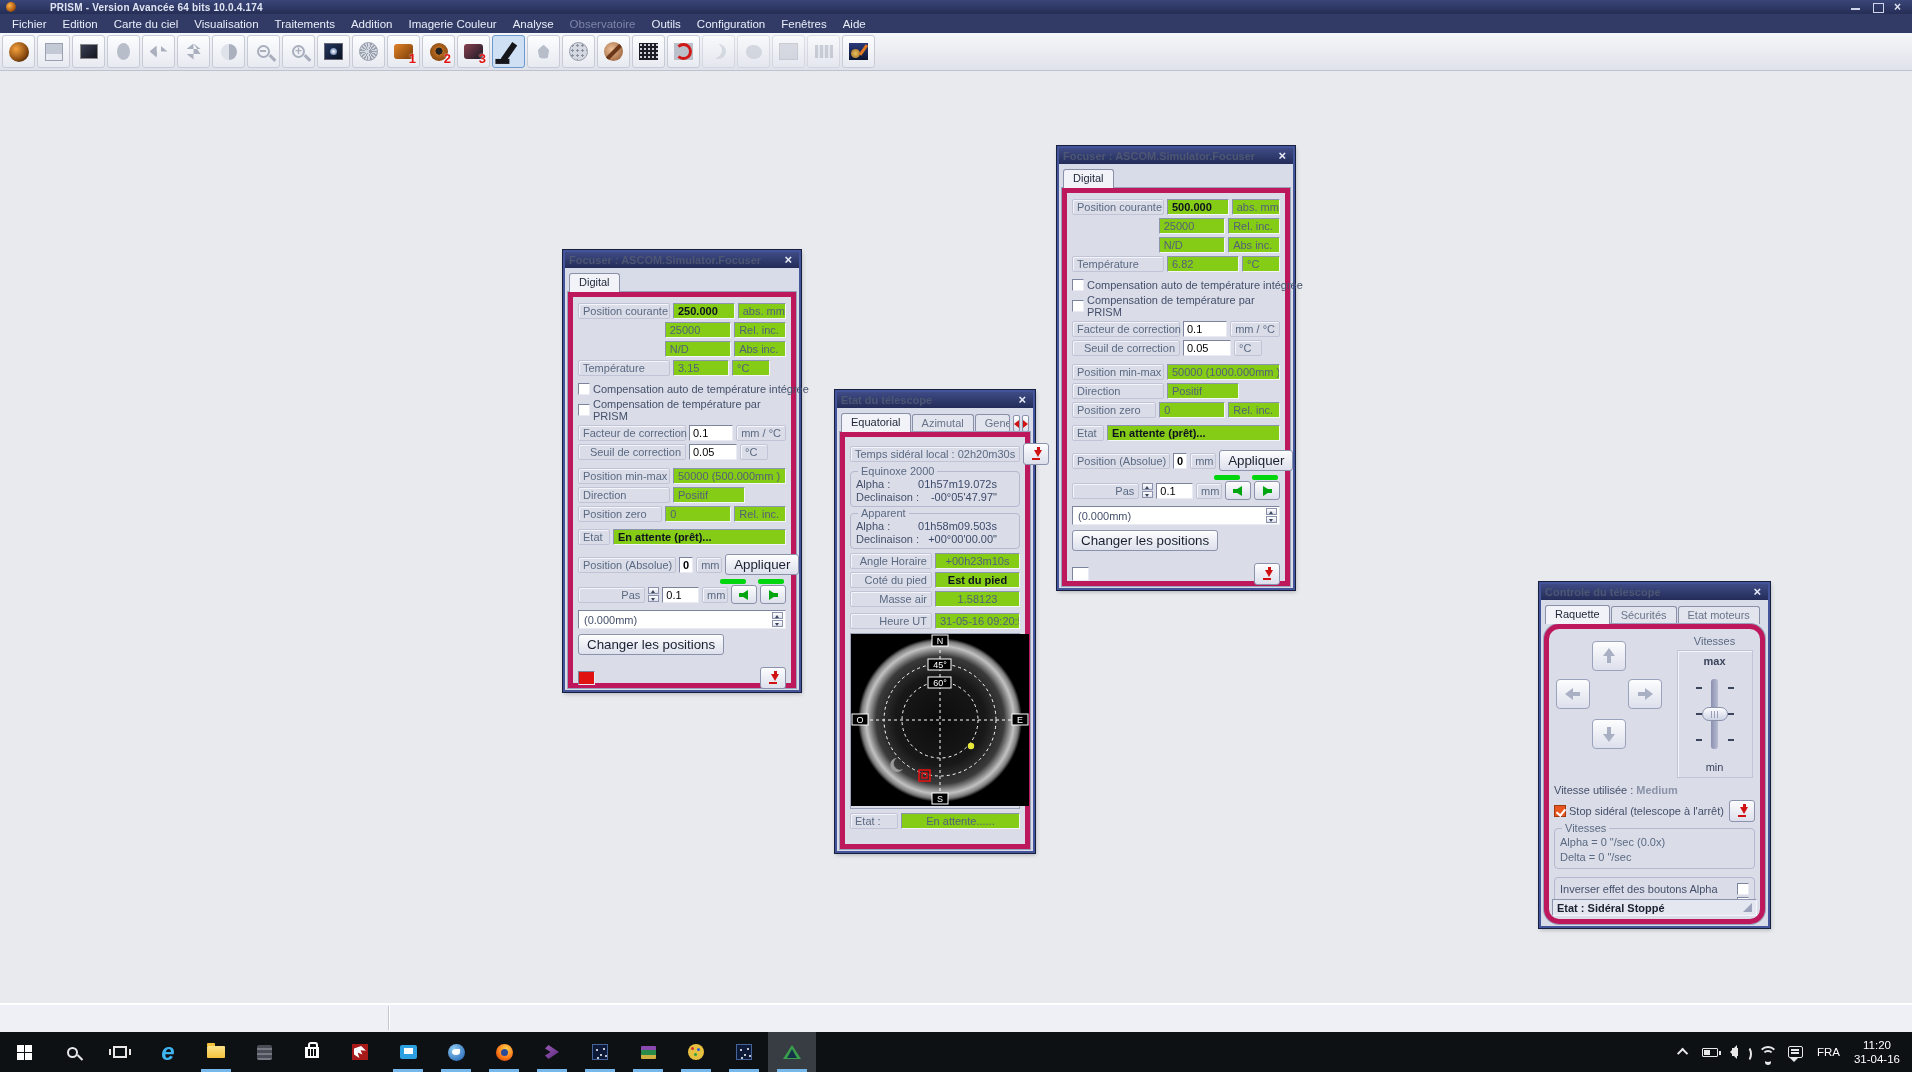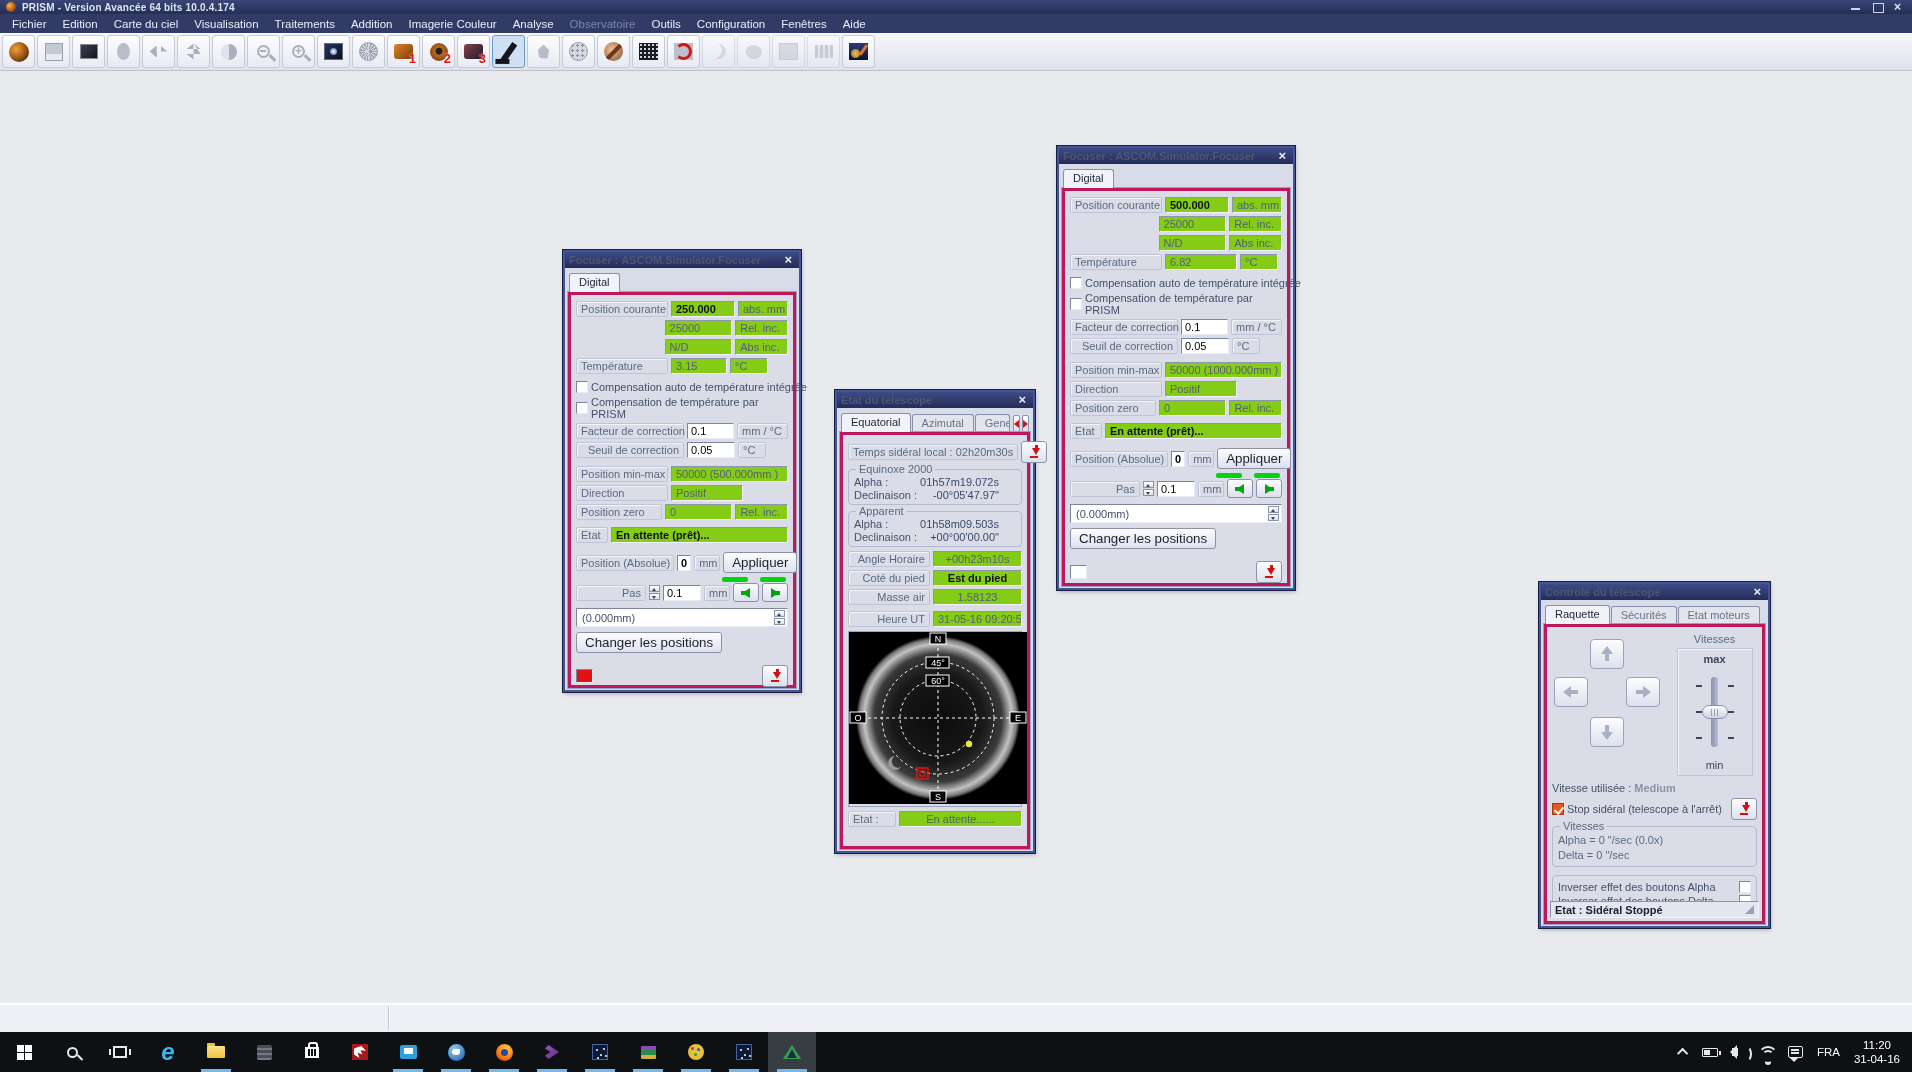--- a/index.html
+++ b/index.html
@@ -4,21 +4,21 @@
 <style>
   * { margin:0; padding:0; box-sizing:border-box; }
   html,body { width:1912px; height:1072px; overflow:hidden; font-family:"Liberation Sans",sans-serif; }
   body { position:relative; background:#e8eaee; font-size:11px; }
 
   
   #titlebar { position:absolute; left:0; top:0; width:100%; height:14px;
     background:linear-gradient(#3a4679,#252e55); display:flex; align-items:center; padding:0 6px; }
   #app-icon { width:10px; height:10px; border-radius:50%;
     background:radial-gradient(circle at 35% 35%, #ffb347, #b05a10 60%, #123); margin-right:6px; }
-  #titlebar .t { color:#dfe4f2; font-weight:bold; font-size:10px; letter-spacing:.2px; }
+  #titlebar .t { color:#dfe4f2; font-weight:bold; font-size:10px; letter-spacing:.2px;margin-left:28px; }
   #caption-btns { margin-left:auto; display:flex; gap:10px; align-items:center; }
   .cap { width:12px; height:10px; position:relative; cursor:pointer; }
   .cap-min::after { content:""; position:absolute; left:1px; bottom:2px; width:9px; height:2px; background:#cfd6ea; }
   .cap-max::after { content:""; position:absolute; left:1px; top:1px; width:9px; height:8px; border:1.5px solid #cfd6ea; }
   .cap-close { color:#dfe4f2; font-weight:bold; font-size:12px; line-height:10px; }
 
   #menubar { position:absolute; left:0; top:14px; width:100%; height:19px;
     background:#313b66; display:flex; align-items:center; padding:0 4px; }
   .menu-item { color:#e9edf8; padding:2px 8px; font-size:11.5px; cursor:default; }
   .menu-item.disabled { color:#7e86a8; }
@@ -71,21 +71,21 @@
   
   .win { position:absolute; background:#d8dbe8; border:2px solid #44549a; outline:1px solid #17203f;
     box-shadow:1px 2px 4px rgba(0,0,0,.25); color:#44506a; }
   .wtb { height:16px; background:linear-gradient(#3e4b85,#232c58); display:flex; align-items:center; padding:0 4px; }
   .wtb .wt { flex:1; font-weight:bold; font-size:11px; color:#4d5672; white-space:nowrap; overflow:hidden; }
   .wclose { color:#e8ecf8; font-weight:bold; font-size:13px; line-height:12px; padding:0 3px; cursor:pointer; }
   .tabs { display:flex; align-items:flex-end; padding:4px 4px 0; height:24px; position:relative; }
   .tab { border:1px solid #8a90a8; border-bottom:none; background:#e2e4ee; color:#6a7488;
     padding:2px 9px 3px; border-radius:3px 3px 0 0; margin-right:1px; cursor:pointer; white-space:nowrap; }
   .tab.active { background:#f2f3f8; color:#1c2436; position:relative; z-index:2; padding-bottom:4px; }
-  .panel { margin:0 3px 3px; background:#dadce8; border:3px solid #be185d; box-shadow:0 0 0 1px #9aa2bc;
+  .panel { margin:0 3px 3px; background:#dadce8; border:5px solid #be185d; box-shadow:0 0 0 1px #9aa2bc;
     padding:6px 5px 5px; position:relative; }
   .frow { display:flex; gap:3px; align-items:center; margin-bottom:3px; }
   .flbl { border:1px solid #c0c4d6; background:#dadce8; box-shadow:inset 1px 1px 0 #f4f5fa;
     color:#5a6a82; padding:1px 4px; border-radius:2px; white-space:nowrap; }
   .fval { background:#84cc16; border:1px solid; border-color:#8d94ad #f4f5fa #f4f5fa #8d94ad;
     color:#556078; padding:1px 4px; white-space:nowrap; overflow:hidden; }
   .fval.bold { font-weight:bold; color:#0e1220; }
   .finput { background:#fff; border:1px solid; border-color:#7d849e #e8eaf4 #e8eaf4 #7d849e;
     color:#000; padding:1px 3px; }
   .btn { background:linear-gradient(#fdfdfe,#dde0ec); border:1px solid #8a92ac; border-radius:3px;
@@ -653,21 +653,21 @@
 <div class="win" id="controle" style="left:1539px; top:582px; width:231px; height:346px;">
   <div class="wtb">
     <span class="wt">Controle du télescope</span>
     <span class="wclose">×</span>
   </div>
   <div class="tabs">
     <span class="tab active">Raquette</span>
     <span class="tab">Sécurités</span>
     <span class="tab">Etat moteurs</span>
   </div>
-  <div class="panel" style="height:300px; padding-bottom:24px;">
+  <div class="panel" style="height:300px; padding-bottom:24px;border-radius:15px;">
     <div style="display:flex; gap:8px;">
       <div class="dpad">
         <button class="dbtn" style="left:38px; top:6px;">
             <span class="dar up"></span>
           </button>
         <button class="dbtn" style="left:2px; top:44px;">
             <span class="dar lf"></span>
           </button>
         <button class="dbtn" style="left:74px; top:44px;">
             <span class="dar rt"></span>

